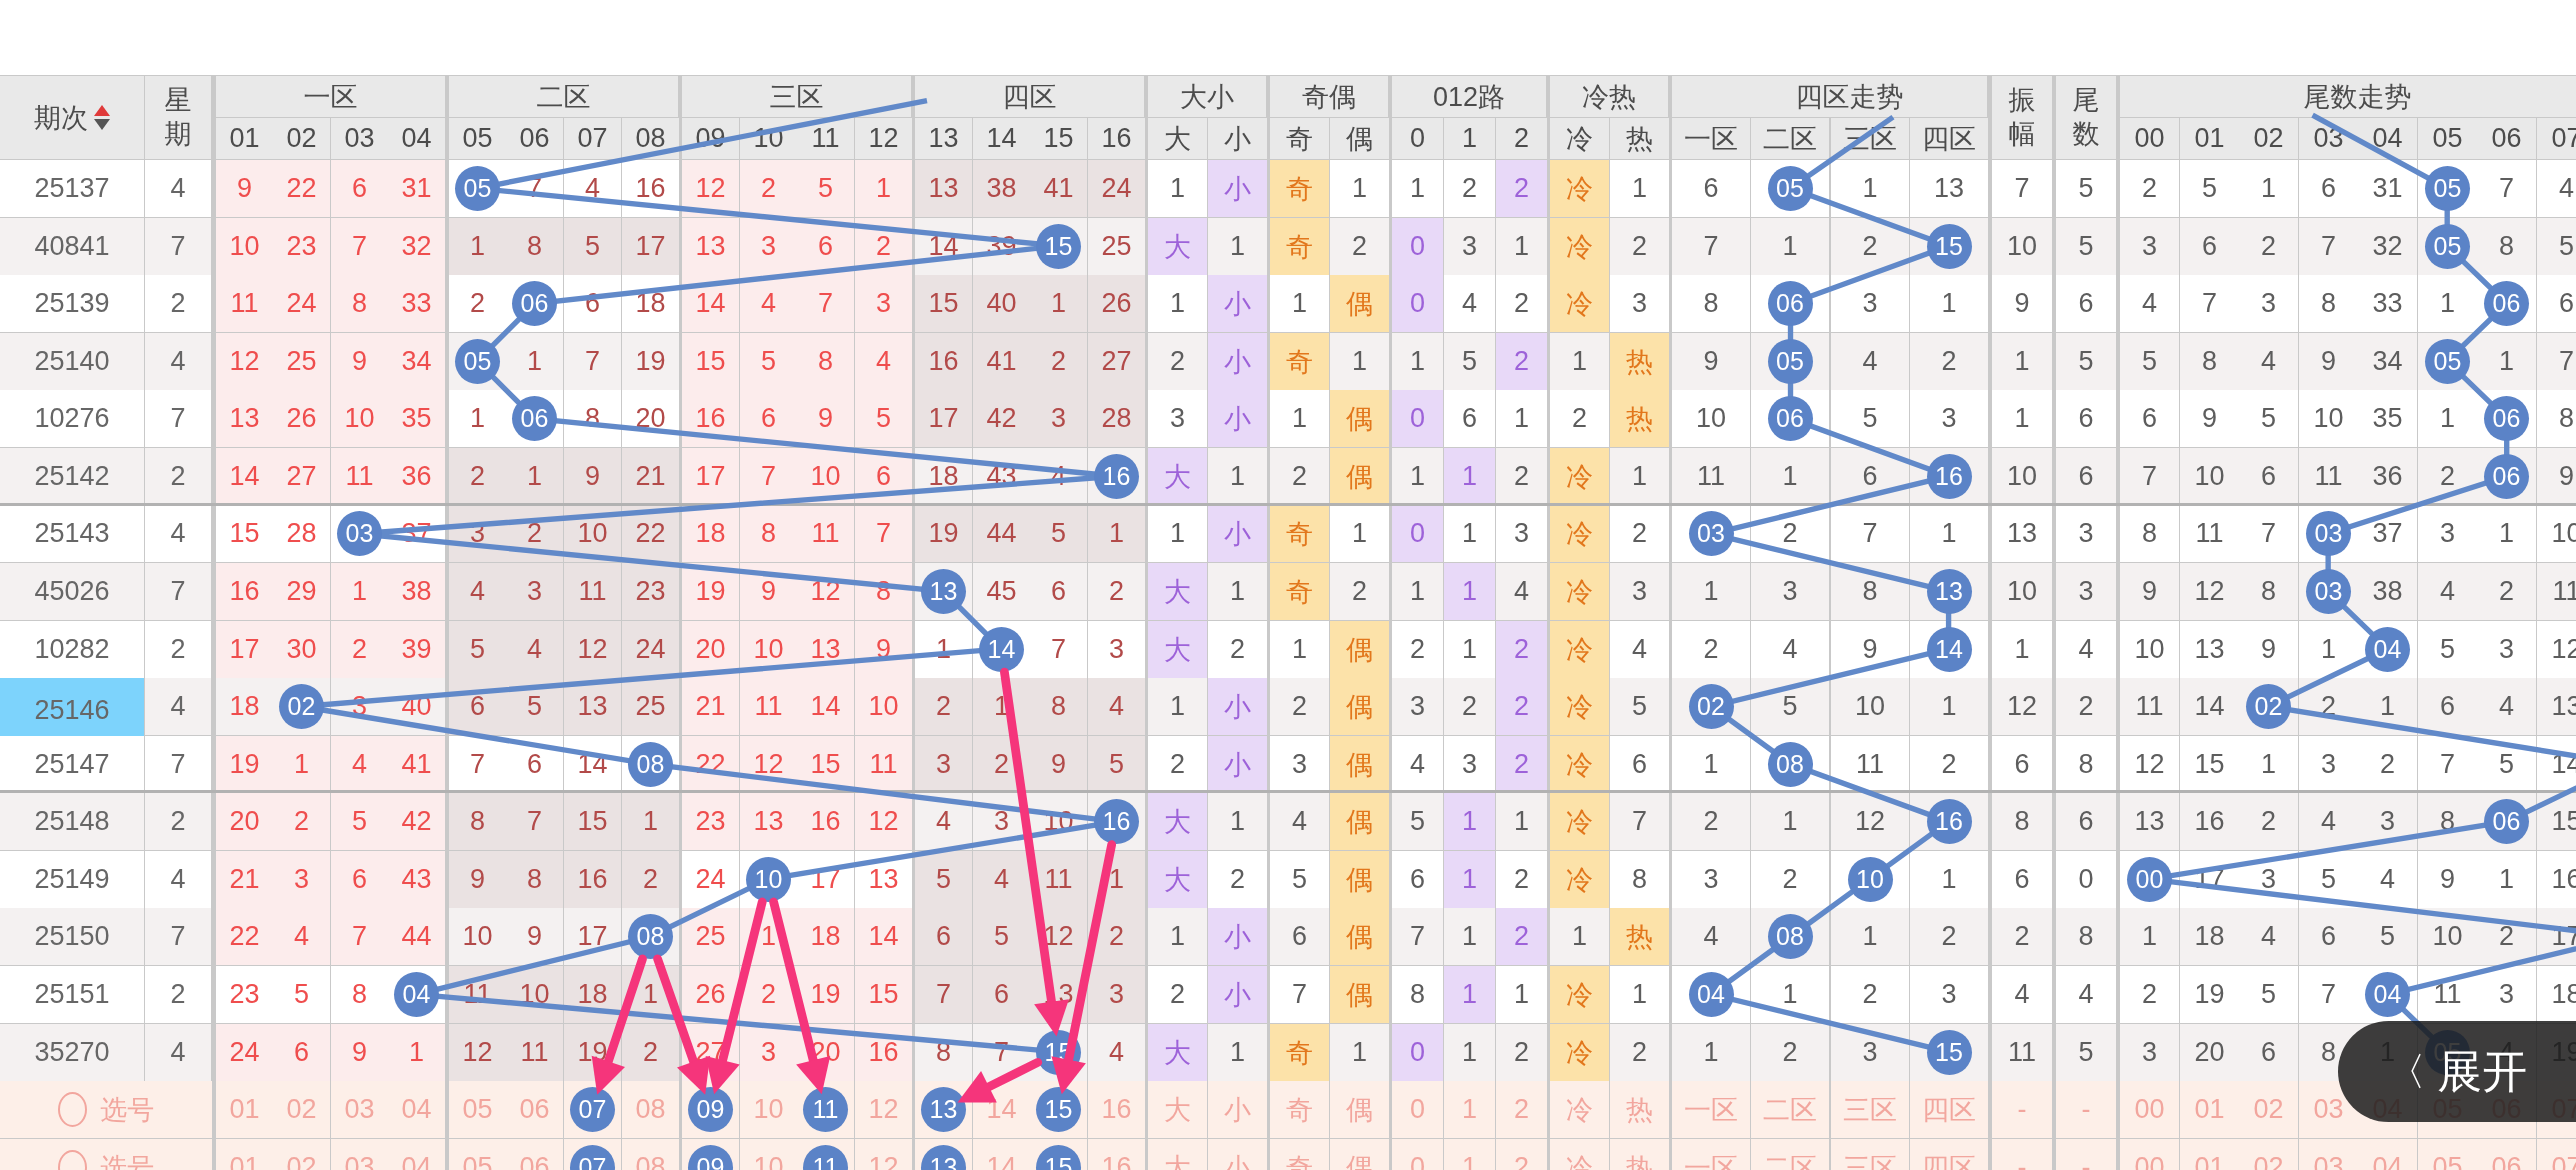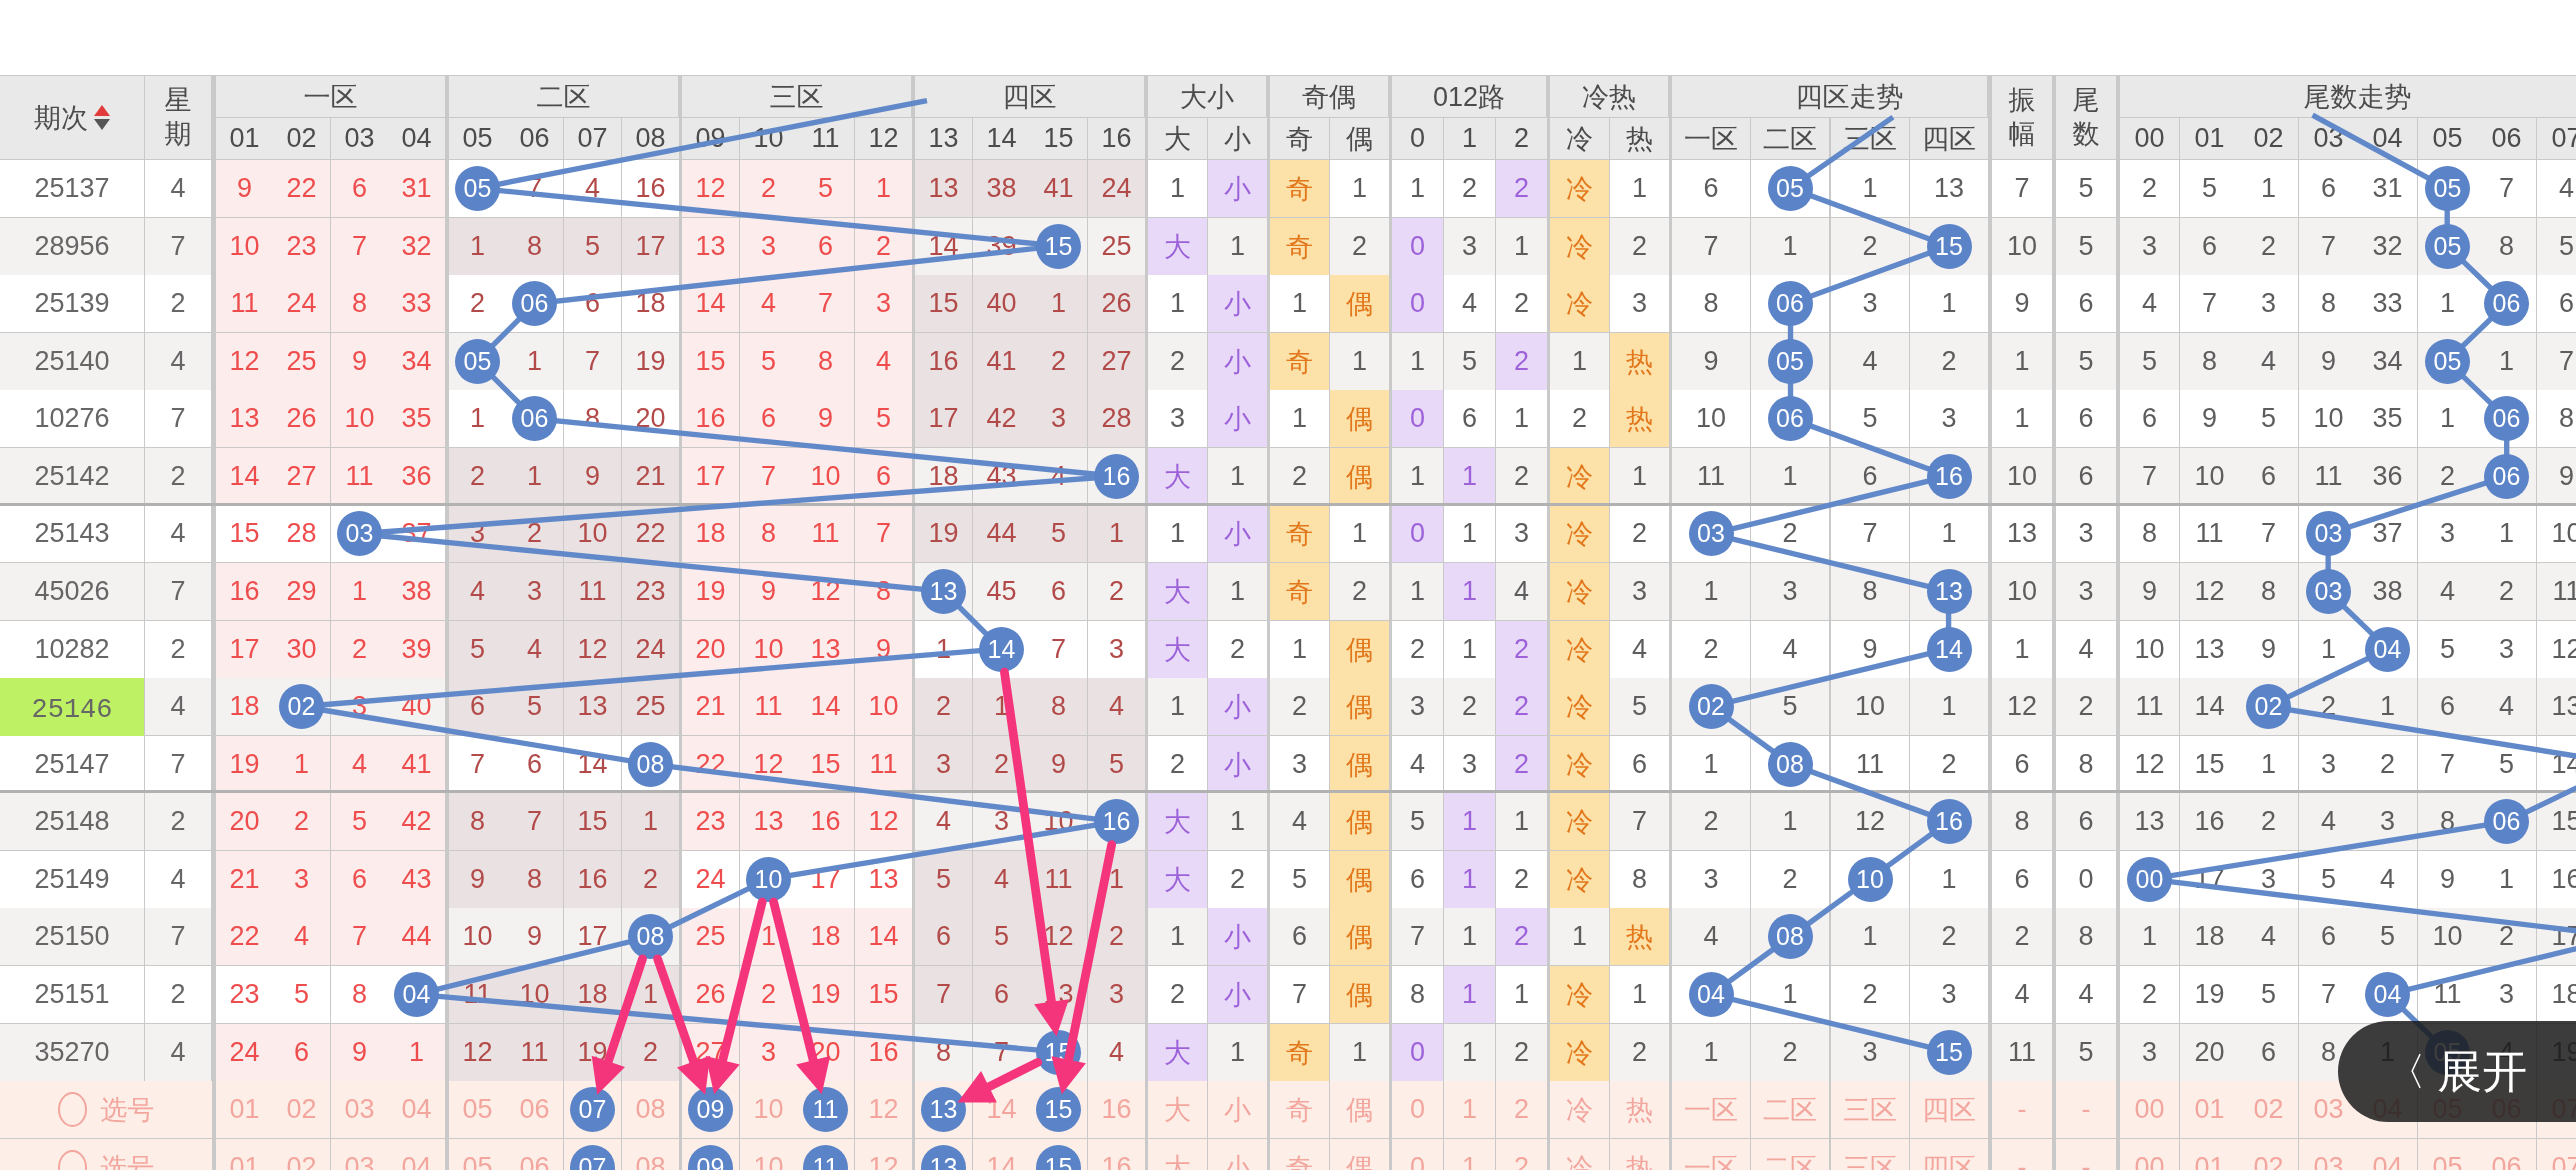--- a/index.html
+++ b/index.html
@@ -129,21 +129,21 @@
       <div class="c" style="left: 2180px; top: 160px; width: 59px; height: 57px; background: rgb(255, 255, 255);">5</div>
       <div class="c" style="left: 2239px; top: 160px; width: 59px; height: 57px; background: rgb(255, 255, 255);">1</div>
       <div class="c" style="left: 2299px; top: 160px; width: 59px; height: 57px; background: rgb(255, 255, 255);">6</div>
       <div class="c" style="left: 2358px; top: 160px; width: 59px; height: 57px; background: rgb(255, 255, 255);">31</div>
       <div class="c" style="left: 2418px; top: 160px; width: 59px; height: 57px; background: rgb(255, 255, 255);"></div>
       <div class="c" style="left: 2418px; top: 160px; width: 59px; height: 57px; background: transparent;">
         <div class="circle">05</div>
       </div>
       <div class="c" style="left: 2477px; top: 160px; width: 59px; height: 57px; background: rgb(255, 255, 255);">7</div>
       <div class="c" style="left: 2537px; top: 160px; width: 59px; height: 57px; background: rgb(255, 255, 255);">4</div>
-      <div class="c" style="left: 0px; top: 218px; width: 144px; height: 57px; background: rgb(244, 241, 241); color: rgb(102, 102, 102);">28956</div>
+      <div class="c" style="left: 0px; top: 218px; width: 144px; height: 57px; background: rgb(244, 241, 241); color: rgb(102, 102, 102);">40841</div>
       <div class="c" style="left: 145px; top: 218px; width: 66px; height: 57px; background: rgb(244, 241, 241); color: rgb(102, 102, 102);">7</div>
       <div class="c" style="left: 216px; top: 218px; width: 57px; height: 57px; background: rgb(252, 236, 236); color: rgb(239, 77, 77);">10</div>
       <div class="c" style="left: 273px; top: 218px; width: 57px; height: 57px; background: rgb(252, 236, 236); color: rgb(239, 77, 77);">23</div>
       <div class="c" style="left: 331px; top: 218px; width: 57px; height: 57px; background: rgb(252, 236, 236); color: rgb(239, 77, 77);">7</div>
       <div class="c" style="left: 388px; top: 218px; width: 57px; height: 57px; background: rgb(252, 236, 236); color: rgb(239, 77, 77);">32</div>
       <div class="c" style="left: 449px; top: 218px; width: 57px; height: 57px; background: rgb(234, 226, 226); color: rgb(178, 74, 73);">1</div>
       <div class="c" style="left: 506px; top: 218px; width: 57px; height: 57px; background: rgb(234, 226, 226); color: rgb(178, 74, 73);">8</div>
       <div class="c" style="left: 564px; top: 218px; width: 57px; height: 57px; background: rgb(234, 226, 226); color: rgb(178, 74, 73);">5</div>
       <div class="c" style="left: 622px; top: 218px; width: 57px; height: 57px; background: rgb(234, 226, 226); color: rgb(178, 74, 73);">17</div>
       <div class="c" style="left: 682px; top: 218px; width: 57px; height: 57px; background: rgb(252, 236, 236); color: rgb(239, 77, 77);">13</div>
@@ -529,21 +529,21 @@
       <div class="c" style="left: 2180px; top: 621px; width: 59px; height: 57px; background: rgb(255, 255, 255);">13</div>
       <div class="c" style="left: 2239px; top: 621px; width: 59px; height: 57px; background: rgb(255, 255, 255);">9</div>
       <div class="c" style="left: 2299px; top: 621px; width: 59px; height: 57px; background: rgb(255, 255, 255);">1</div>
       <div class="c" style="left: 2358px; top: 621px; width: 59px; height: 57px; background: rgb(255, 255, 255);"></div>
       <div class="c" style="left: 2358px; top: 621px; width: 59px; height: 57px; background: transparent;">
         <div class="circle">04</div>
       </div>
       <div class="c" style="left: 2418px; top: 621px; width: 59px; height: 57px; background: rgb(255, 255, 255);">5</div>
       <div class="c" style="left: 2477px; top: 621px; width: 59px; height: 57px; background: rgb(255, 255, 255);">3</div>
       <div class="c" style="left: 2537px; top: 621px; width: 59px; height: 57px; background: rgb(255, 255, 255);">12</div>
-      <div class="c" style="left: 0px; top: 678px; width: 144px; height: 64px; background: #bef264; color: rgb(102, 102, 102); font-family: Liberation Mono, monospace;">25146</div>
+      <div class="c" style="left: 0px; top: 678px; width: 144px; height: 64px; background: #7dd3fc; color: rgb(102, 102, 102);">25146</div>
       <div class="c" style="left: 145px; top: 678px; width: 66px; height: 57px; background: rgb(244, 241, 241); color: rgb(102, 102, 102);">4</div>
       <div class="c" style="left: 216px; top: 678px; width: 57px; height: 57px; background: rgb(244, 241, 241); color: rgb(239, 77, 77);">18</div>
       <div class="c" style="left: 273px; top: 678px; width: 57px; height: 57px; background: rgb(244, 241, 241);"></div>
       <div class="c" style="left: 273px; top: 678px; width: 57px; height: 57px; background: transparent;">
         <div class="circle">02</div>
       </div>
       <div class="c" style="left: 331px; top: 678px; width: 57px; height: 57px; background: rgb(244, 241, 241); color: rgb(239, 77, 77);">3</div>
       <div class="c" style="left: 388px; top: 678px; width: 57px; height: 57px; background: rgb(244, 241, 241); color: rgb(239, 77, 77);">40</div>
       <div class="c" style="left: 449px; top: 678px; width: 57px; height: 57px; background: rgb(234, 226, 226); color: rgb(178, 74, 73);">6</div>
       <div class="c" style="left: 506px; top: 678px; width: 57px; height: 57px; background: rgb(234, 226, 226); color: rgb(178, 74, 73);">5</div>

